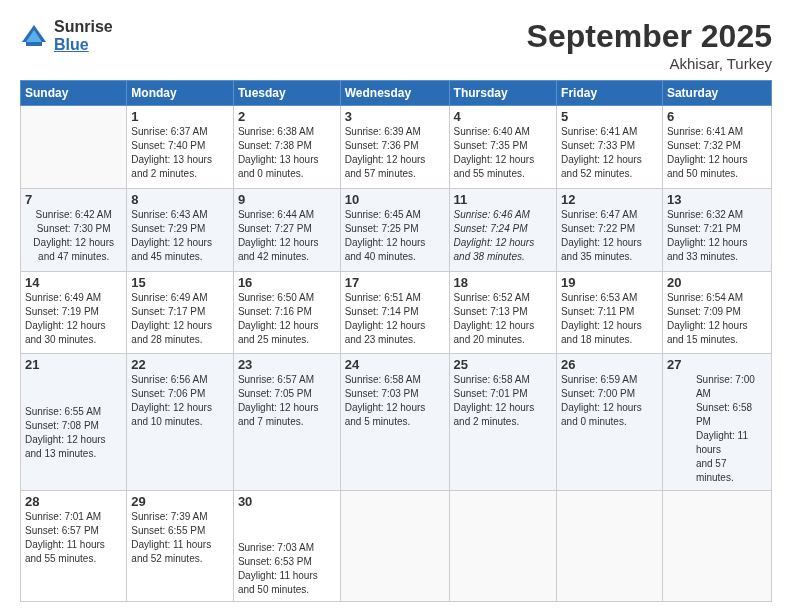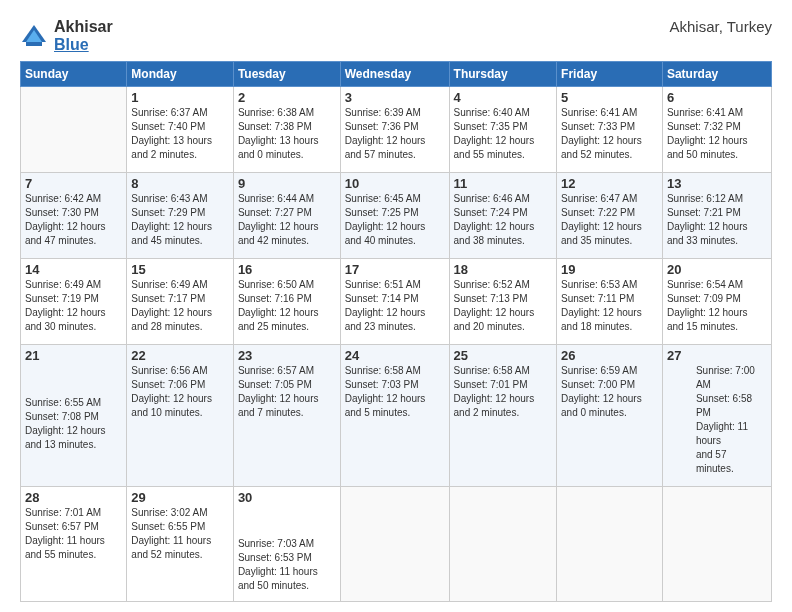--- a/index.html
+++ b/index.html
@@ -110,25 +110,26 @@
 
 <div class="page">
   <div class="header">
     <div class="logo">
       <svg class="logo-icon" viewBox="0 0 28 28">
         <polygon points="14,3 26,20 2,20" fill="#2a6db5"></polygon>
         <polygon points="14,8 22,20 6,20" fill="#5aaeee"></polygon>
         <rect x="6" y="20" width="16" height="4" fill="#2a6db5"></rect>
       </svg>
       <div class="logo-text">
-        <span class="logo-general">Akhisar</span>
+        <span class="logo-general">Sunrise</span>
         <span class="logo-blue">Blue</span>
       </div>
     </div>
     <div class="title-block">
+      <div class="month-title">September 2025</div>
       <div class="location">Akhisar, Turkey</div>
     </div>
   </div>
 
   <table class="calendar">
     <thead>
       <tr>
         <th>Sunday</th>
         <th>Monday</th>
         <th>Tuesday</th>
@@ -180,21 +181,21 @@
             <span class="day-number">6</span>
             <div class="day-info" style="white-space: pre-line;">Sunrise: 6:41 AM
 Sunset: 7:32 PM
 Daylight: 12 hours
 and 50 minutes.</div>
           </td>
         </tr>
         <tr class="row-shade">
           <td>
             <span class="day-number">7</span>
-            <div class="day-info" style="white-space: pre-line;">Sunrise: 6:42 AM
+            <div class="day-info" style="white-space: pre-line; text-align: center;">Sunrise: 6:42 AM
 Sunset: 7:30 PM
 Daylight: 12 hours
 and 47 minutes.</div>
           </td>
           <td>
             <span class="day-number">8</span>
             <div class="day-info" style="white-space: pre-line;">Sunrise: 6:43 AM
 Sunset: 7:29 PM
 Daylight: 12 hours
 and 45 minutes.</div>
@@ -208,35 +209,35 @@
           </td>
           <td>
             <span class="day-number">10</span>
             <div class="day-info" style="white-space: pre-line;">Sunrise: 6:45 AM
 Sunset: 7:25 PM
 Daylight: 12 hours
 and 40 minutes.</div>
           </td>
           <td>
             <span class="day-number">11</span>
-            <div class="day-info" style="white-space: pre-line;">Sunrise: 6:46 AM
+            <div class="day-info" style="white-space: pre-line; font-style: italic;">Sunrise: 6:46 AM
 Sunset: 7:24 PM
 Daylight: 12 hours
 and 38 minutes.</div>
           </td>
           <td>
             <span class="day-number">12</span>
             <div class="day-info" style="white-space: pre-line;">Sunrise: 6:47 AM
 Sunset: 7:22 PM
 Daylight: 12 hours
 and 35 minutes.</div>
           </td>
           <td>
             <span class="day-number">13</span>
-            <div class="day-info" style="white-space: pre-line;">Sunrise: 6:12 AM
+            <div class="day-info" style="white-space: pre-line;">Sunrise: 6:32 AM
 Sunset: 7:21 PM
 Daylight: 12 hours
 and 33 minutes.</div>
           </td>
         </tr>
         <tr>
           <td>
             <span class="day-number">14</span>
             <div class="day-info" style="white-space: pre-line;">Sunrise: 6:49 AM
 Sunset: 7:19 PM
@@ -340,21 +341,21 @@
         <tr>
           <td>
             <span class="day-number">28</span>
             <div class="day-info" style="white-space: pre-line;">Sunrise: 7:01 AM
 Sunset: 6:57 PM
 Daylight: 11 hours
 and 55 minutes.</div>
           </td>
           <td>
             <span class="day-number">29</span>
-            <div class="day-info" style="white-space: pre-line;">Sunrise: 3:02 AM
+            <div class="day-info" style="white-space: pre-line;">Sunrise: 7:39 AM
 Sunset: 6:55 PM
 Daylight: 11 hours
 and 52 minutes.</div>
           </td>
           <td>
             <span class="day-number">30</span>
             <div class="day-info" style="white-space: pre-line; margin-top: 32px;">Sunrise: 7:03 AM
 Sunset: 6:53 PM
 Daylight: 11 hours
 and 50 minutes.</div>

